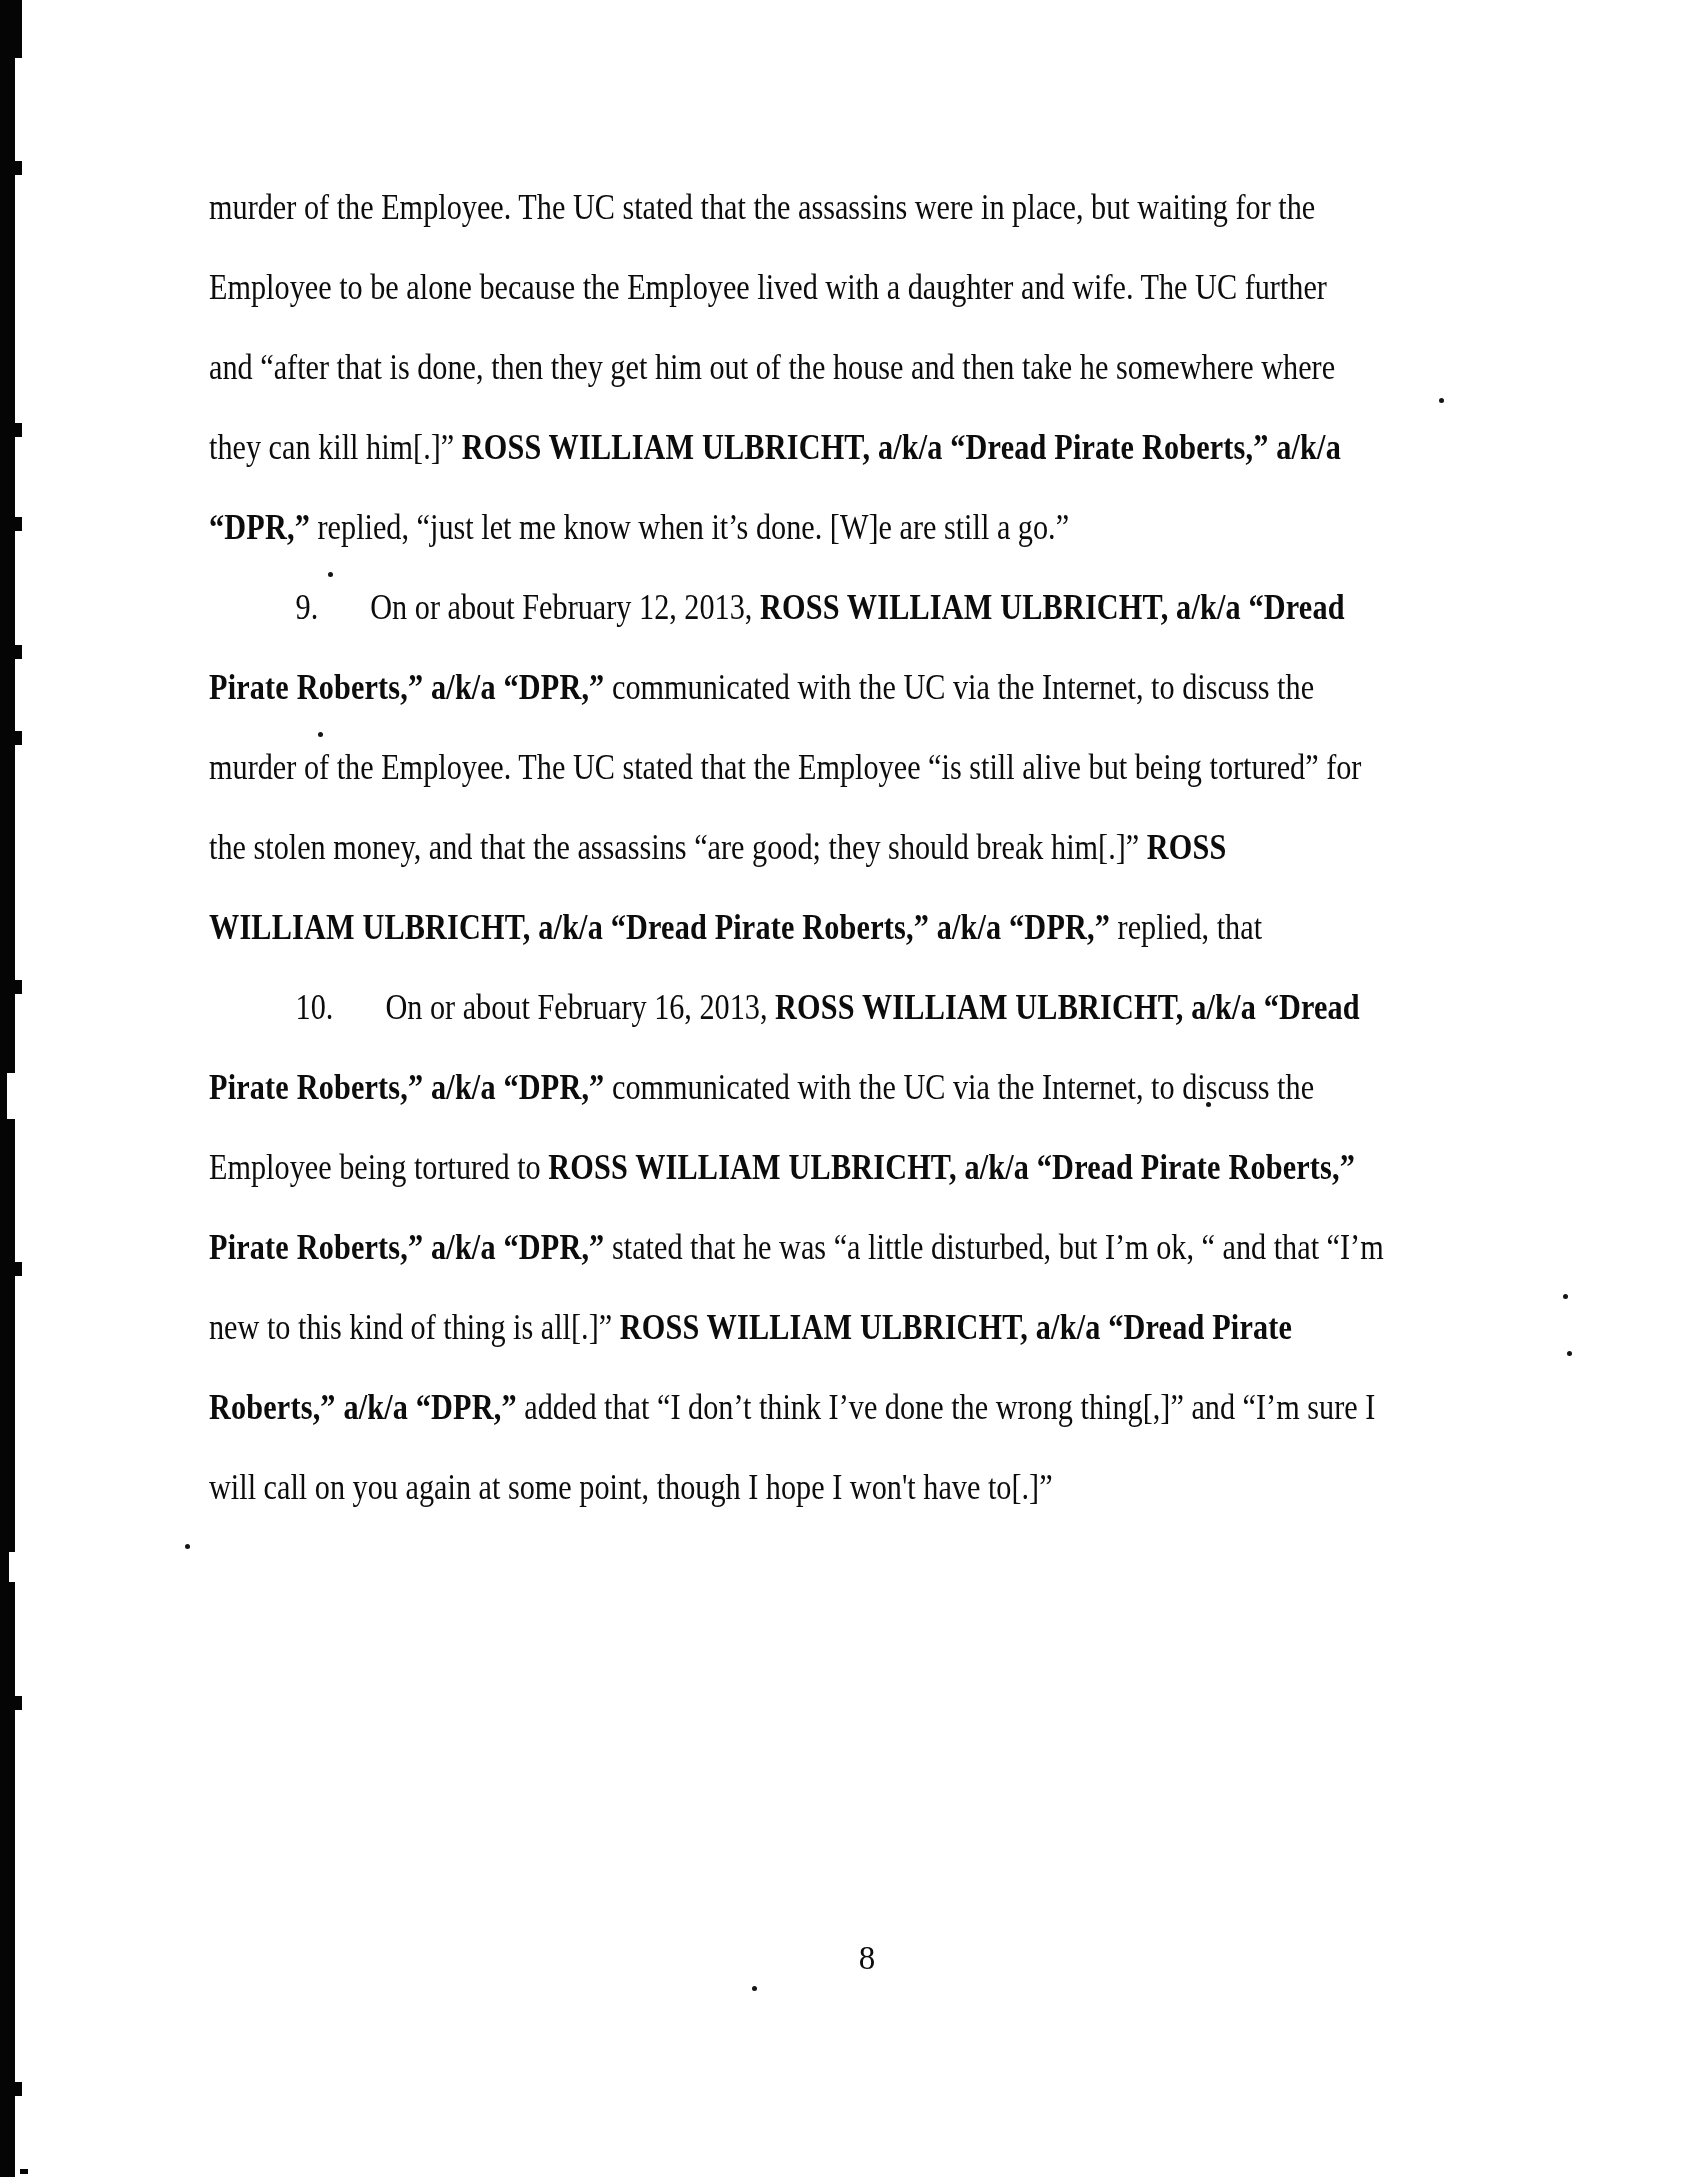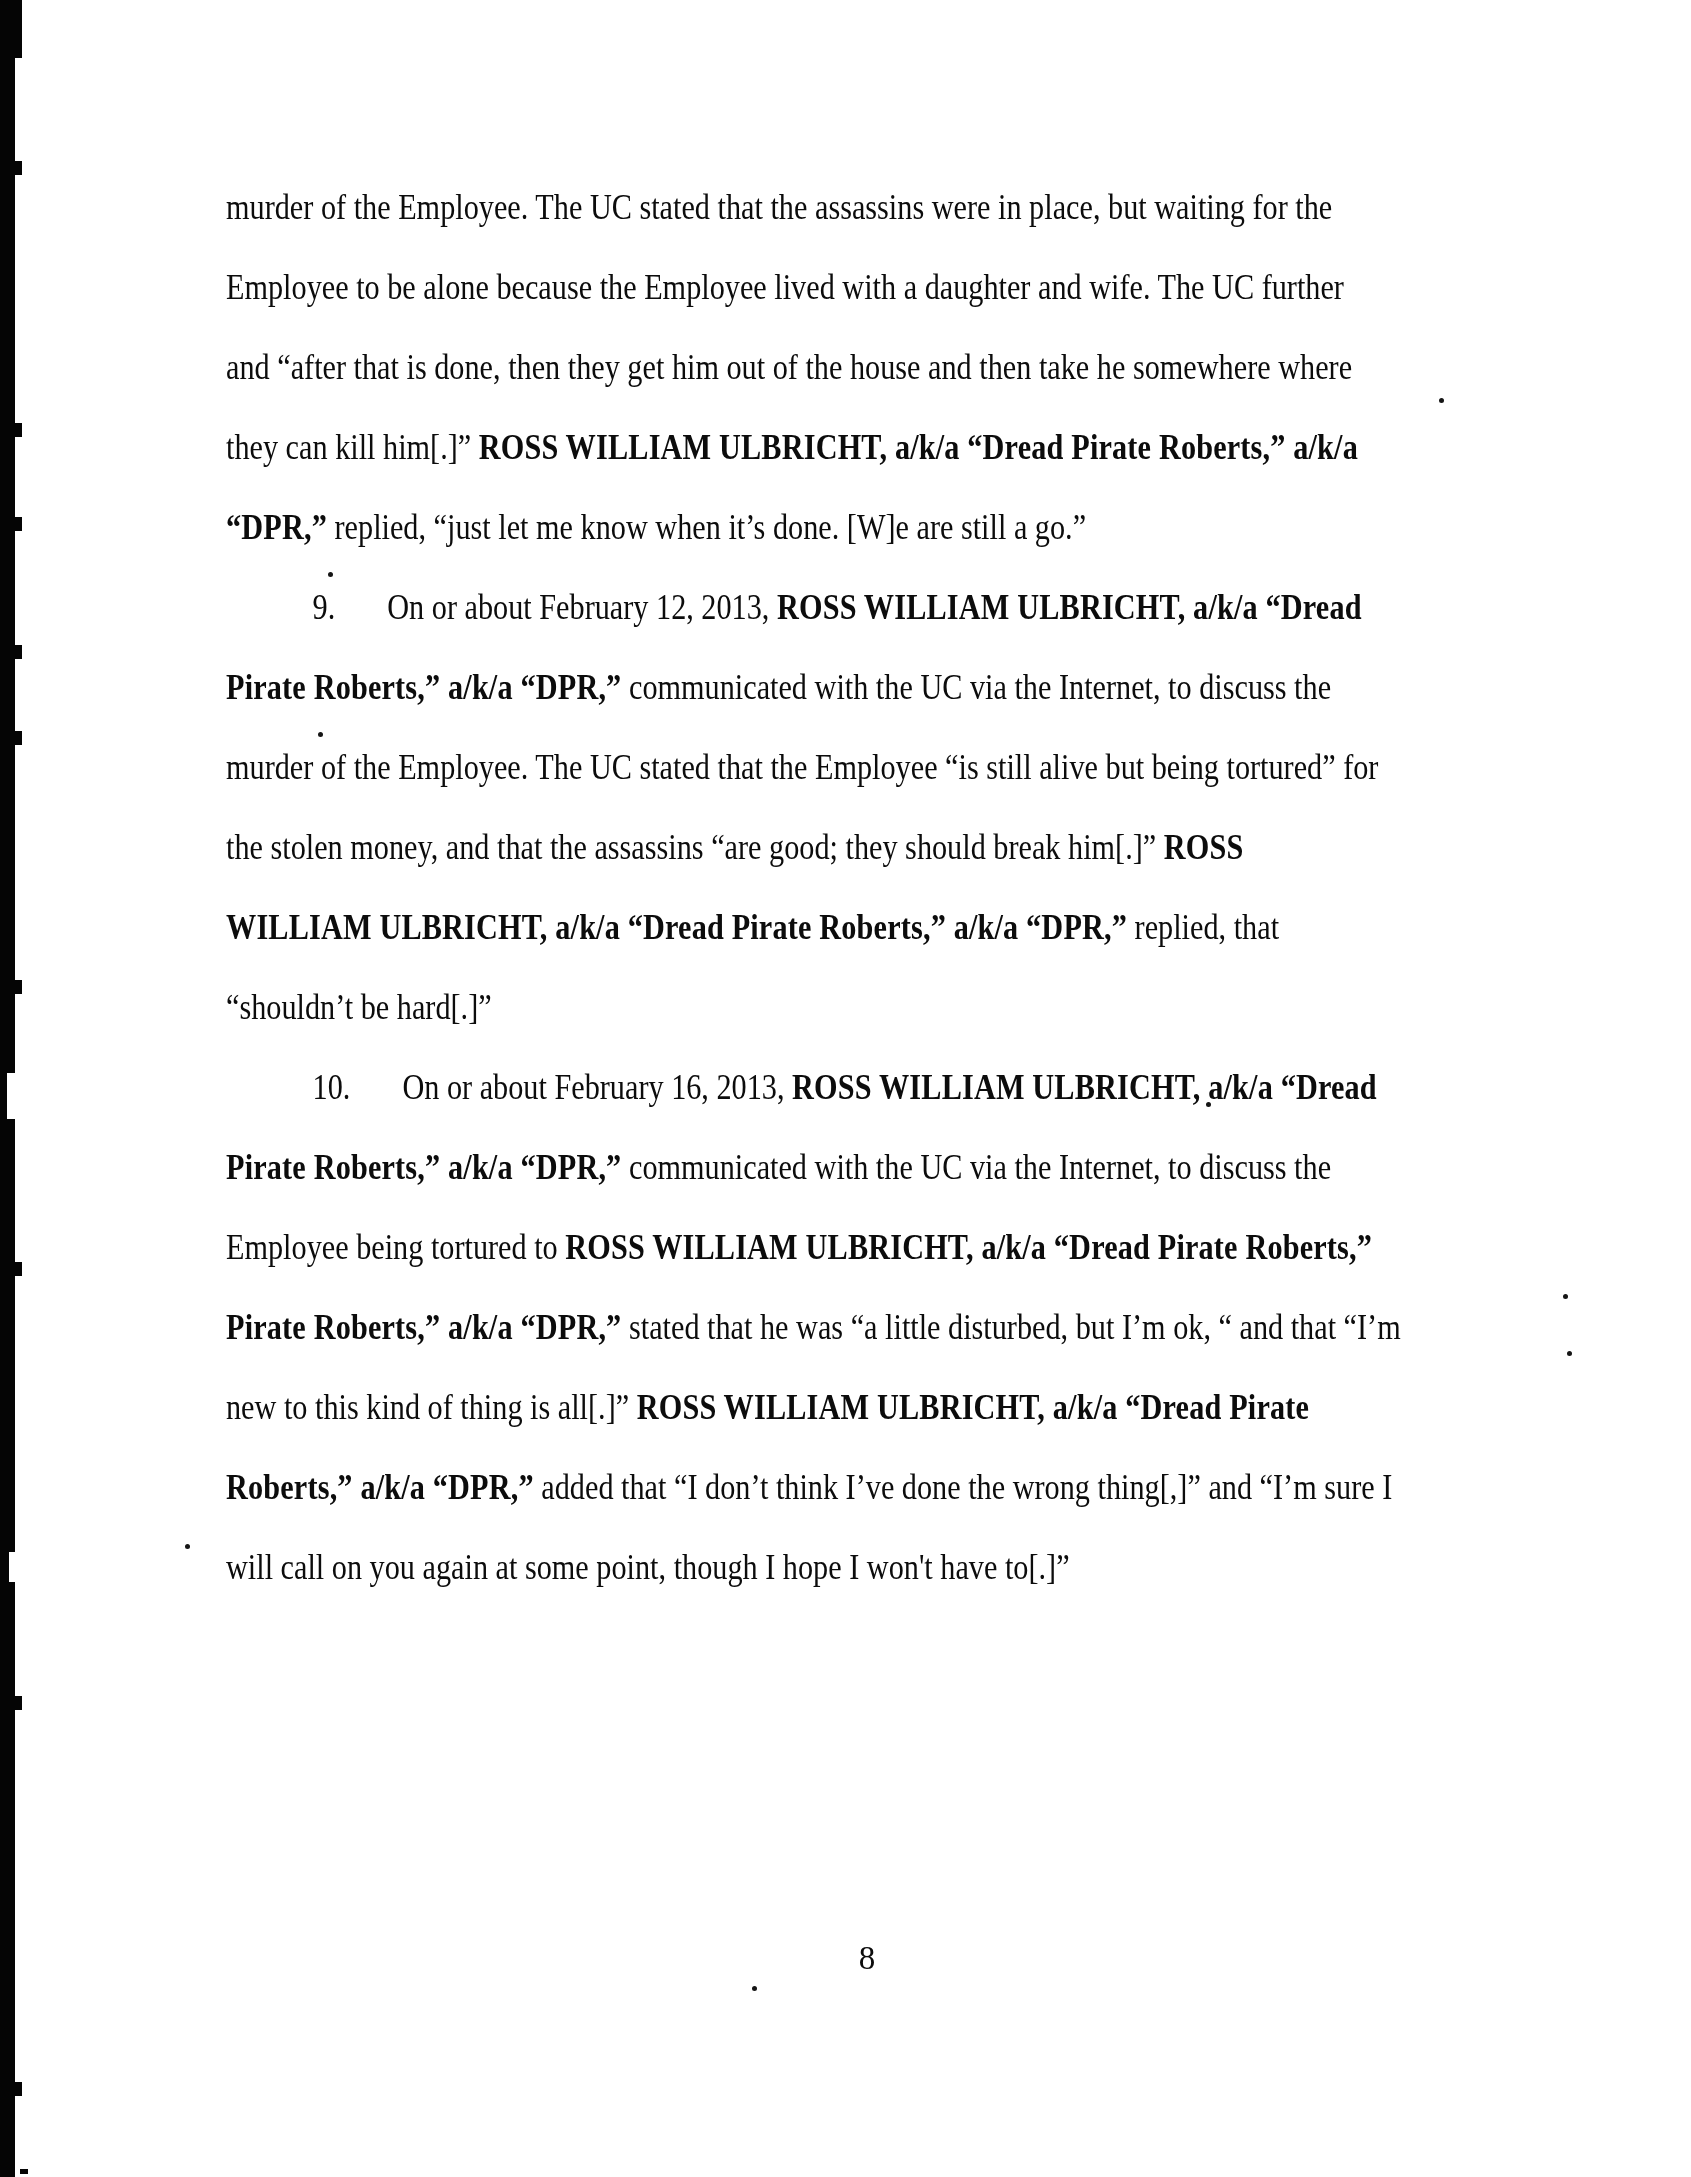--- a/index.html
+++ b/index.html
@@ -11,21 +11,21 @@
     width: 1692px;
     height: 2177px;
     position: relative;
     overflow: hidden;
     font-family: "Liberation Serif", "DejaVu Serif", serif;
     color: #0c0c0c;
   }
   
   .textblock {
     position: absolute;
-    left: 226px;
+    left: 209px;
     top: 167px;
     width: 1413px;
   }
   .line {
     height: 80px;
     line-height: 80px;
     white-space: nowrap;
     font-size: 36px;
   }
   .scale {
@@ -131,21 +131,20 @@
     <div class="line"><span class="scale"><span>murder of the Employee.  The UC stated that the assassins were in place, but waiting for the</span></span></div>
     <div class="line"><span class="scale"><span>Employee to be alone because the Employee lived with a daughter and wife.  The UC further</span></span></div>
     <div class="line"><span class="scale"><span>and “after that is done, then they get him out of the house and then take he somewhere where</span></span></div>
     <div class="line"><span class="scale"><span>they can kill him[.]”  </span><b>ROSS WILLIAM ULBRICHT, a/k/a “Dread Pirate Roberts,” a/k/a</b></span></div>
     <div class="line"><span class="scale"><b>“DPR,”</b><span> replied, “just let me know when it’s done. [W]e are still a go.”</span></span></div>
     <div class="line"><span class="scale"><span class="pnum">9.</span><span class="tab"></span><span>On or about February 12, 2013, </span><b>ROSS WILLIAM ULBRICHT, a/k/a “Dread</b></span></div>
     <div class="line"><span class="scale"><b>Pirate Roberts,” a/k/a “DPR,”</b><span> communicated with the UC via the Internet, to discuss the</span></span></div>
     <div class="line"><span class="scale"><span>murder of the Employee.  The UC stated that the Employee “is still alive but being tortured” for</span></span></div>
     <div class="line"><span class="scale"><span>the stolen money, and that the assassins “are good; they should break him[.]”  </span><b>ROSS</b></span></div>
     <div class="line"><span class="scale"><b>WILLIAM ULBRICHT, a/k/a “Dread Pirate Roberts,” a/k/a “DPR,”</b><span> replied, that</span></span></div>
-    <div class="line"><span class="scale"><span>“shouldn’t be hard[.]”</span></span></div>
     <div class="line"><span class="scale"><span class="pnum">10.</span><span class="tab"></span><span>On or about February 16, 2013, </span><b>ROSS WILLIAM ULBRICHT, a/k/a “Dread</b></span></div>
     <div class="line"><span class="scale"><b>Pirate Roberts,” a/k/a “DPR,”</b><span> communicated with the UC via the Internet, to discuss the</span></span></div>
     <div class="line"><span class="scale"><span>Employee being tortured to </span><b>ROSS WILLIAM ULBRICHT, a/k/a “Dread Pirate Roberts,”</b></span></div>
     <div class="line"><span class="scale"><b>Pirate Roberts,” a/k/a “DPR,”</b><span> stated that he was “a little disturbed, but I’m ok, “ and that “I’m</span></span></div>
     <div class="line"><span class="scale"><span>new to this kind of thing is all[.]”  </span><b>ROSS WILLIAM ULBRICHT, a/k/a “Dread Pirate</b></span></div>
     <div class="line"><span class="scale"><b>Roberts,” a/k/a “DPR,”</b><span> added that “I don’t think I’ve done the wrong thing[,]” and “I’m sure I</span></span></div>
     <div class="line"><span class="scale"><span>will call on you again at some point, though I hope I won't have to[.]”</span></span></div>
   </div>
 
 <div class="pageno">8</div>

